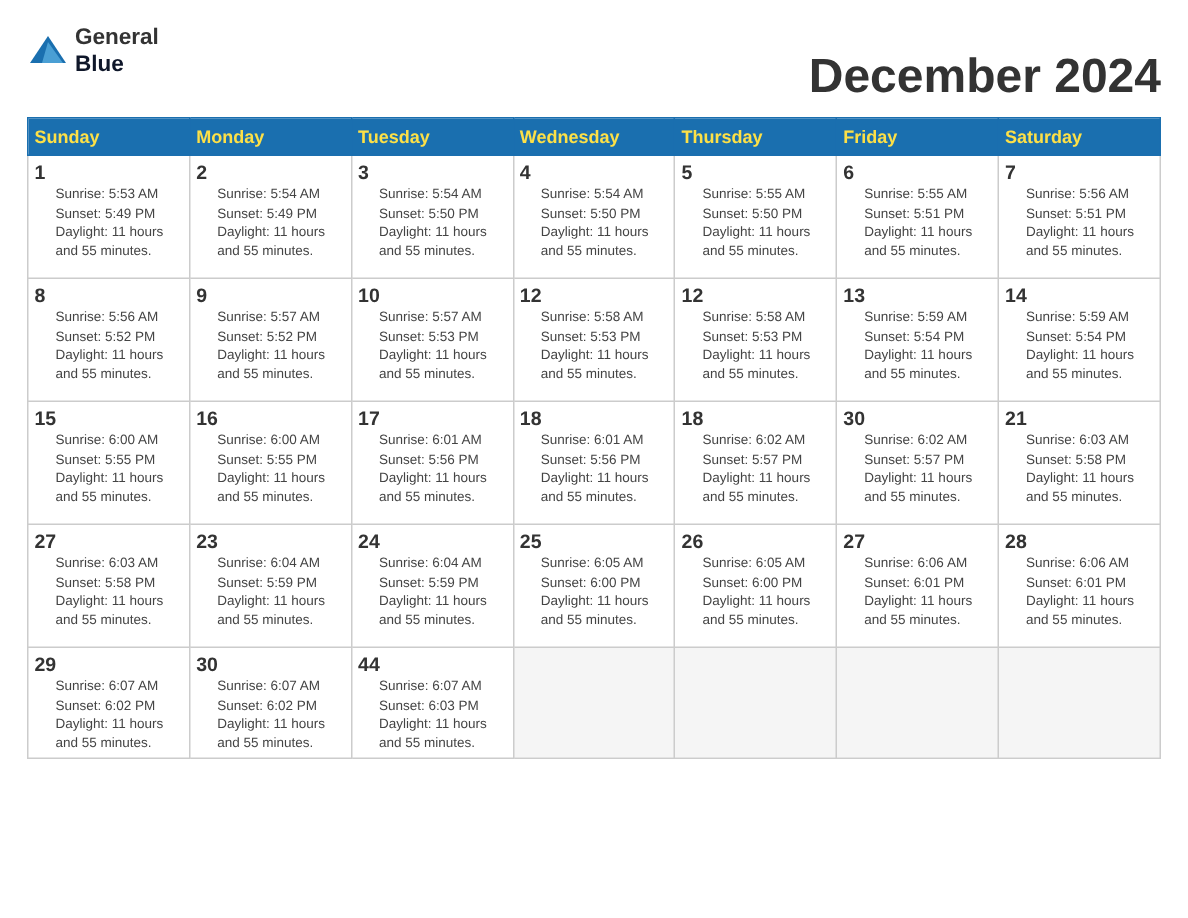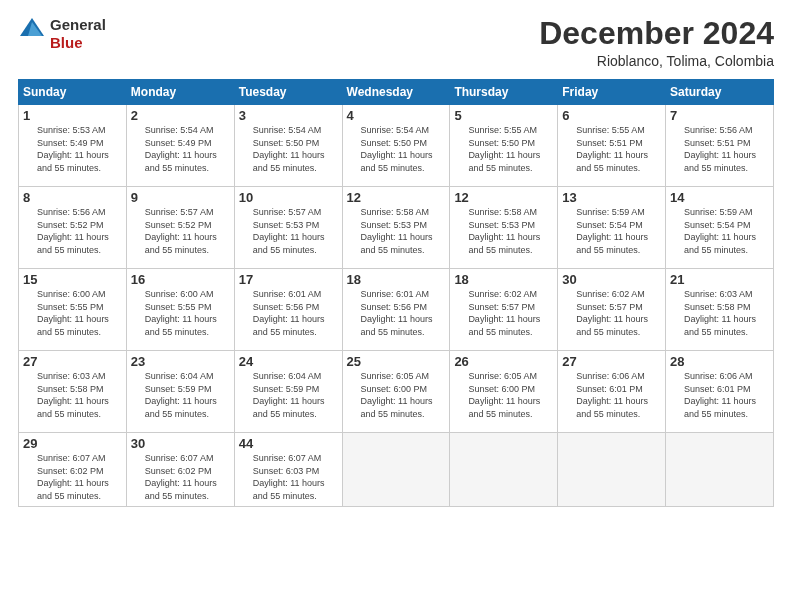--- a/index.html
+++ b/index.html
@@ -14,48 +14,49 @@
       padding: 16px 18px 10px 18px;
     }
     .header-row {
       display: flex;
       align-items: flex-start;
       justify-content: space-between;
       margin-bottom: 10px;
     }
     .logo {
       display: flex;
+      align-items: center;
       gap: 4px;
     }
     .logo-icon {
       width: 28px;
       height: 24px;
     }
     .title-block {
-      text-align: right;
+      margin-top: 17px;
     }
     .month-title {
       font-size: 32px;
       font-weight: bold;
       color: #333;
       line-height: 1.1;
     }
     .location-title {
       font-size: 14px;
       color: #333;
       margin-top: 2px;
     }
     table {
       width: 100%;
       border-collapse: collapse;
       table-layout: fixed;
     }
     th {
       background: #1a6faf;
-      color: #ffffff;
+      color: #fde047;
       font-size: 12px;
       font-weight: bold;
       padding: 5px 4px;
       text-align: left;
       border: 1px solid #1a6faf;
       margin-top: 40px;
     }
     td {
       border: 1px solid #ccc;
       vertical-align: top;
@@ -97,27 +98,26 @@
 <div class="container">
   <div class="header-row">
     <div class="logo">
       <svg class="logo-icon" viewBox="0 0 28 24" xmlns="http://www.w3.org/2000/svg">
         <polygon points="14,2 26,20 2,20" fill="#1a6faf"></polygon>
         <polygon points="14,6 24,20 10,20" fill="#4a9fd4"></polygon>
       </svg>
       <div>
         <div>
           <span style="font-size:15px;font-weight:bold;color:#333;">General</span><br>
-          <span style="font-size:15px;font-weight:bold;color:#b91c1c;">Blue</span>
+          <span style="font-size:15px;font-weight:bold;color:#0f172a;">Blue</span>
         </div>
       </div>
     </div>
     <div class="title-block">
       <div class="month-title">December 2024</div>
-      <div class="location-title">Rioblanco, Tolima, Colombia</div>
     </div>
   </div>
 
   <table>
     <thead>
       <tr>
         <th>Sunday</th>
         <th>Monday</th>
         <th>Tuesday</th>
         <th>Wednesday</th>

